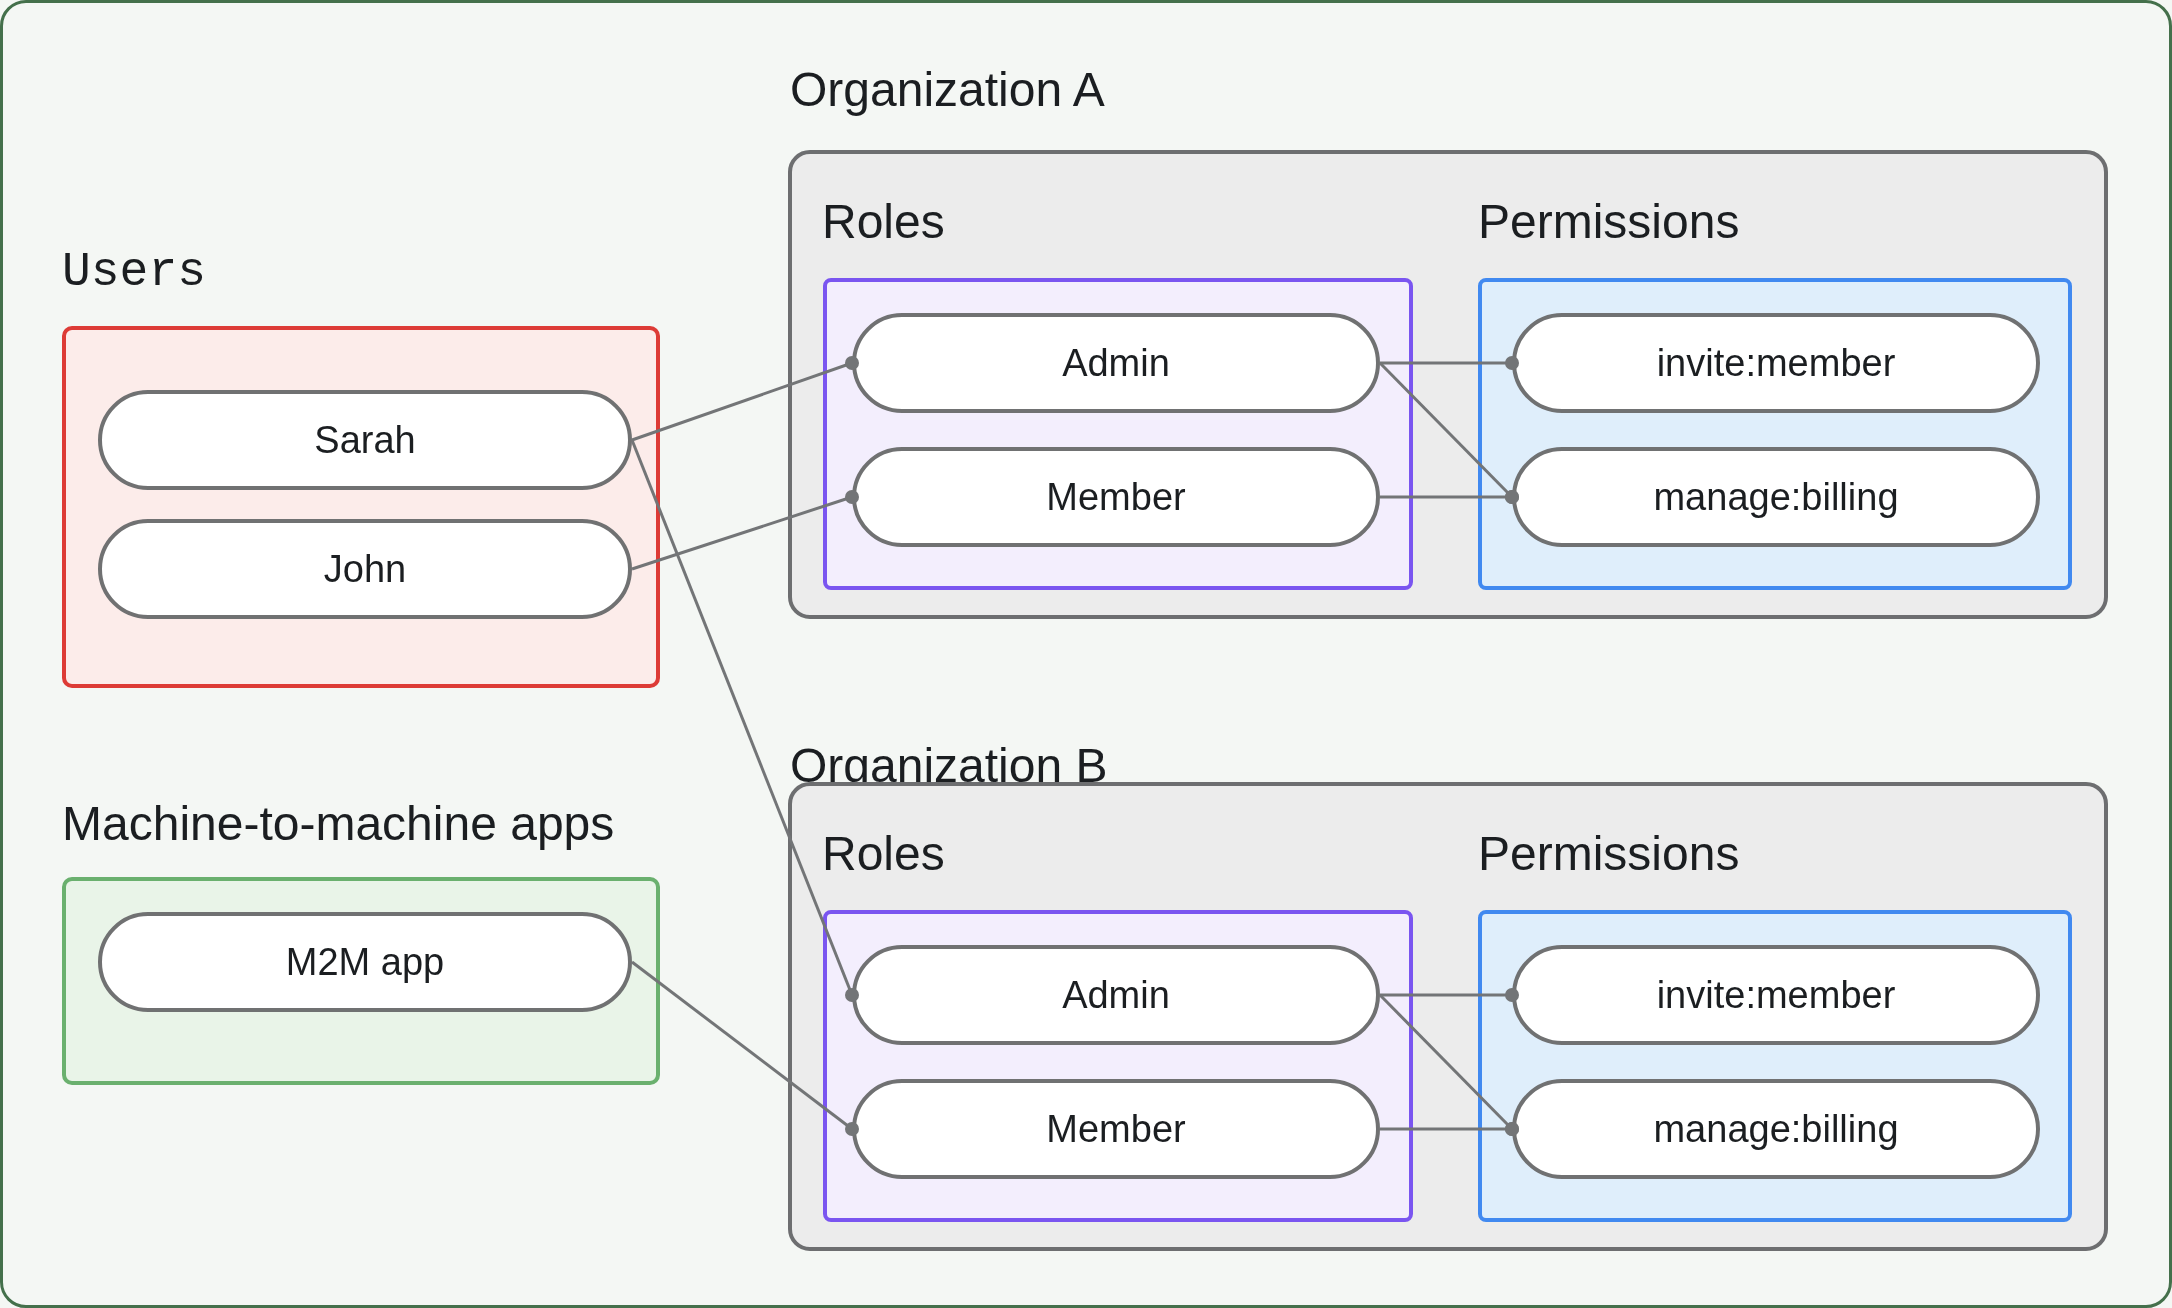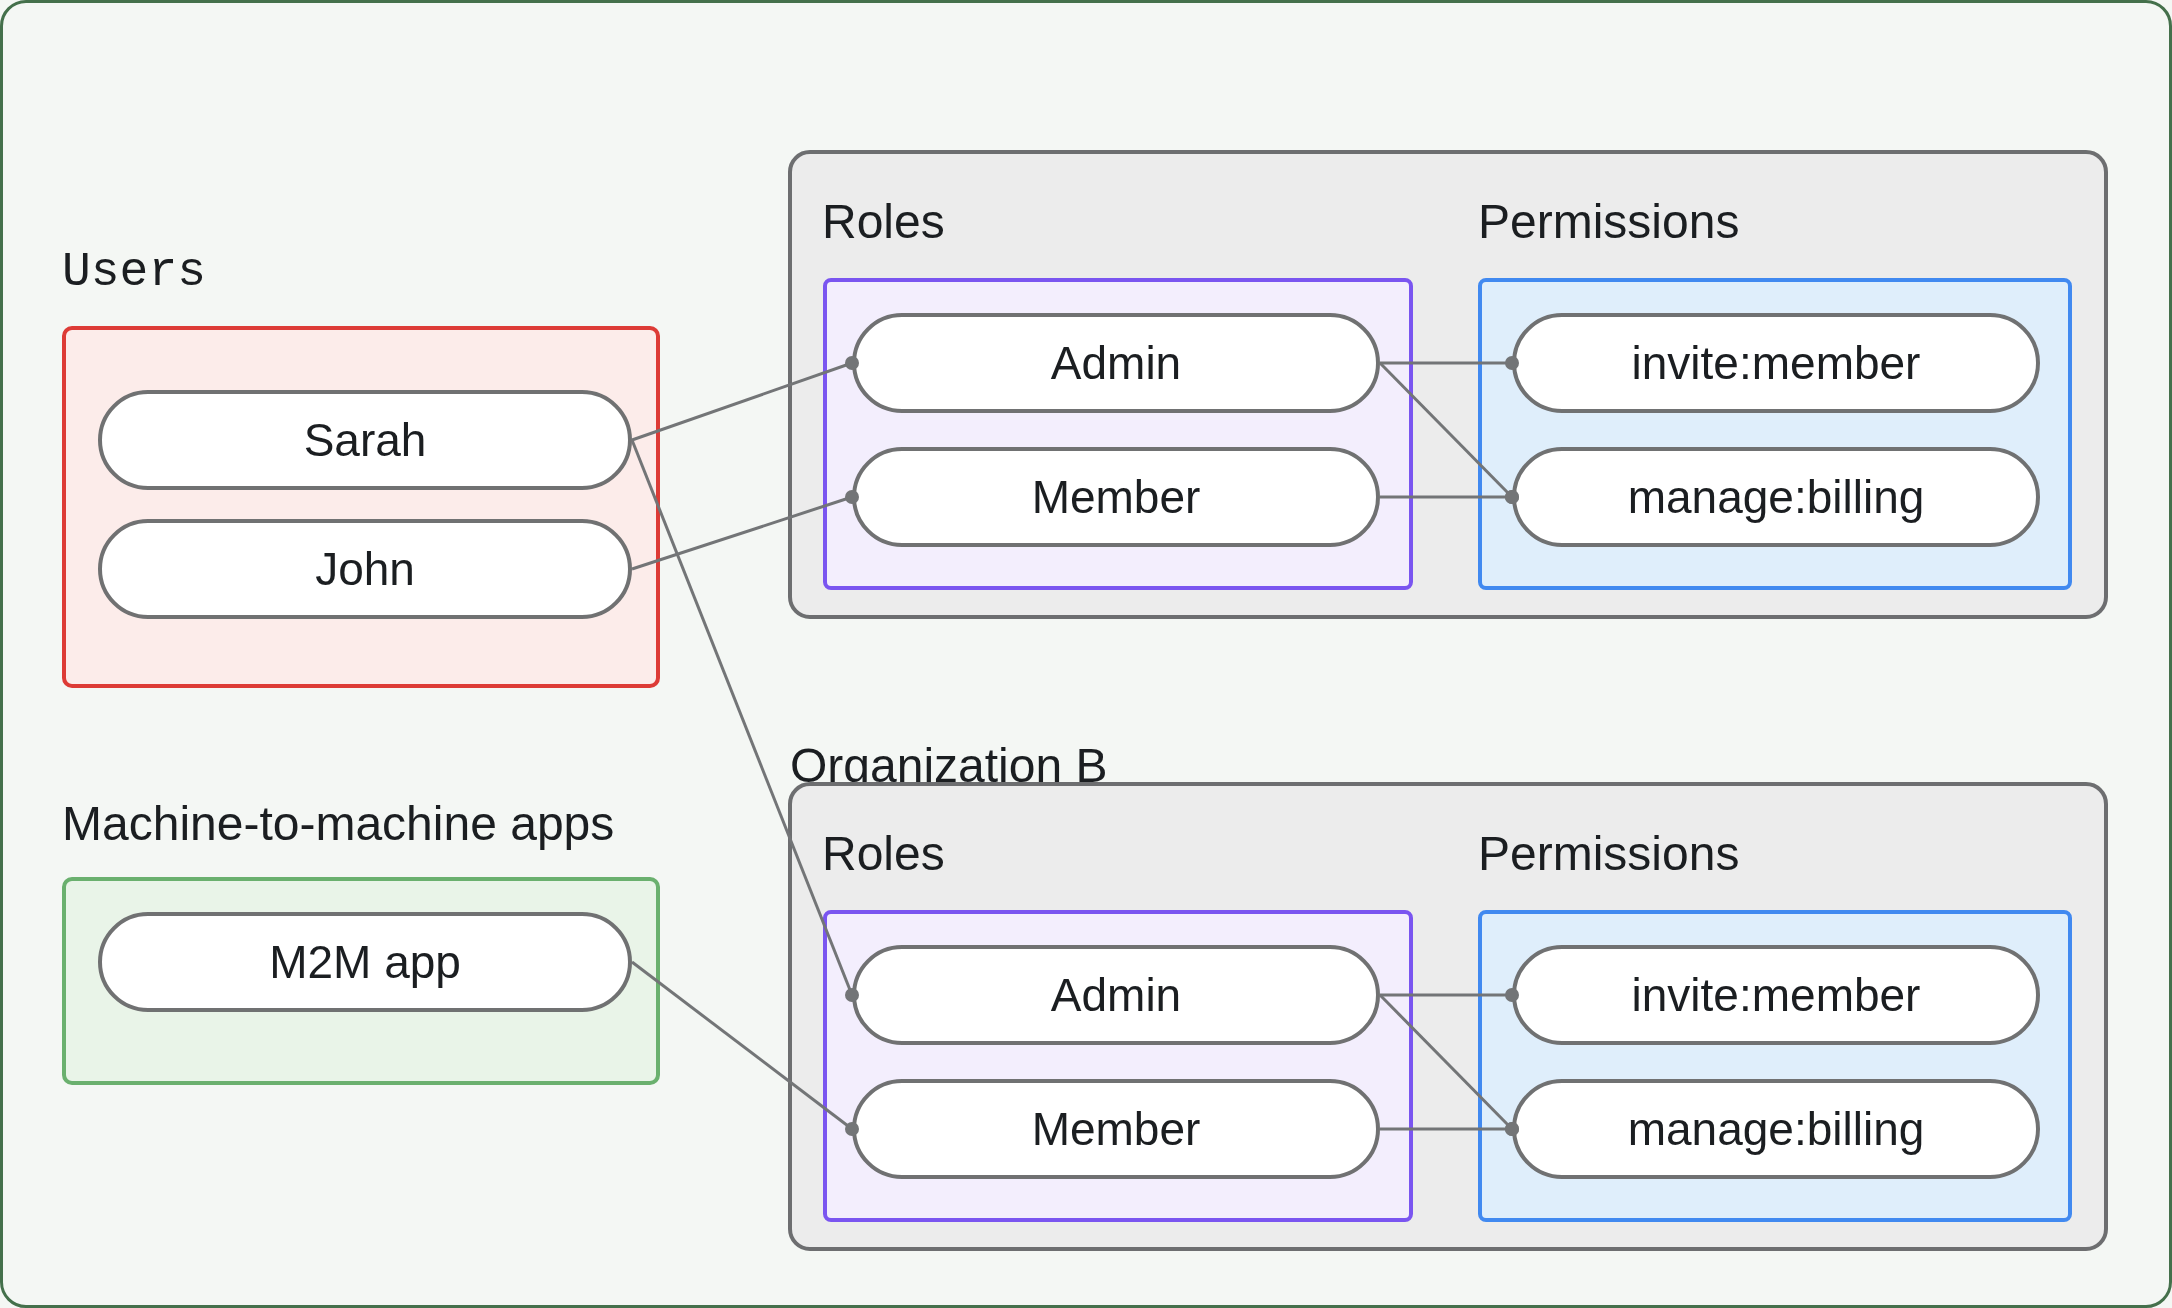--- a/index.html
+++ b/index.html
@@ -26,21 +26,21 @@
   }
   .inner-box {
     position:absolute; border:4px solid; border-radius:8px; box-sizing:border-box;
   }
   .inner-box.purple { border-color:var(--purple_border); background:var(--purple_fill); }
   .inner-box.blue   { border-color:var(--blue_border);   background:var(--blue_fill); }
   .pill {
     position:absolute; height:100px; background:#ffffff;
     border:4px solid var(--pill_border); border-radius:52px; box-sizing:border-box;
     display:flex; align-items:center; justify-content:center;
-    font-size:46px; white-space:nowrap;
+    font-size:38px; white-space:nowrap;
   }
   svg.wires {
     position:absolute; inset:0; width:100%; height:100%;
     z-index:5; pointer-events:none;
   }
 </style>
 </head>
 <body>
 
 <div class="canvas">
@@ -78,20 +78,21 @@
     </div>
   </div>
 
   <div class="label" style="left:62px; top:798px;">Machine-to-machine apps</div>
   <div class="group-box green" style="left:62px; top:877px; width:598px; height:208px;">
     <div class="pill" style="left:32px; top:31px; width:534px;">
       <span>M2M app</span>
     </div>
   </div>
 
+  <div class="org-title" style="left:790px; top:64px;">Organization A</div>
   <div class="org-box" style="left:788px; top:150px; width:1320px; height:469px;">
     <div class="label" style="left:30px; top:42px;">Roles</div>
     <div class="label" style="left:686px; top:42px;">Permissions</div>
 
     <div class="inner-box purple" style="left:31px; top:124px; width:590px; height:312px;">
       <div class="pill" style="left:25px; top:31px; width:528px;">
         <span>Admin</span>
       </div>
       <div class="pill" style="left:25px; top:165px; width:528px;">
         <span>Member</span>

